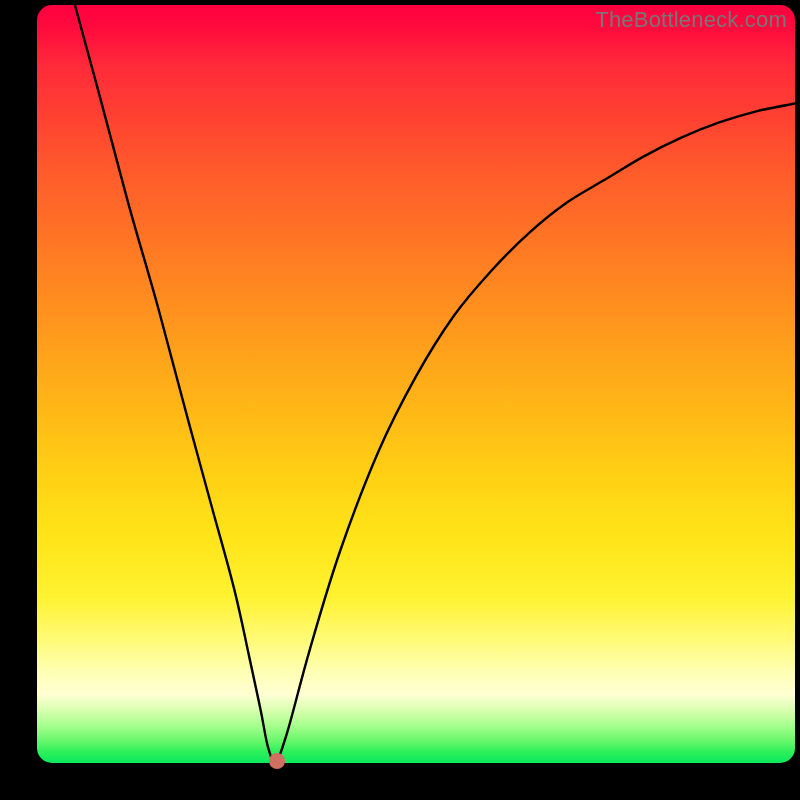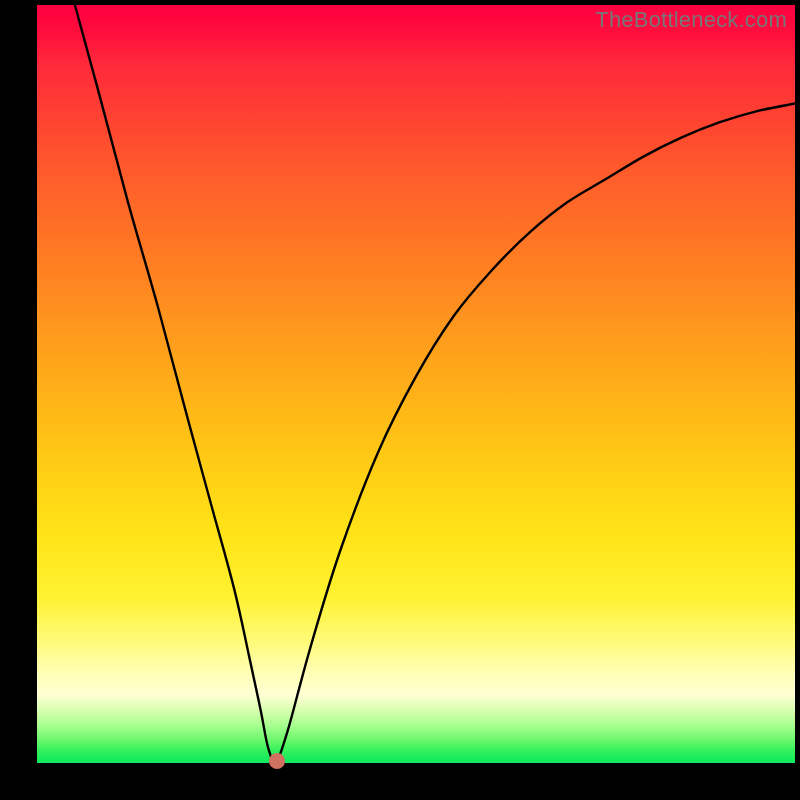--- a/index.html
+++ b/index.html
@@ -37,20 +37,21 @@
       #fff230 78%,
       #fffb7a 84%,
       #ffffb4 88%,
       #ffffd4 91%,
       #d9ffb0 93%,
       #a8ff8f 95%,
       #6bf76c 97%,
       #2ef05a 98.5%,
       #0be95f 100%
     );
+    border-radius: 15px;
   }
   .watermark {
     position: absolute;
     top: 2px;
     right: 8px;
     color: #777;
     font-size: 22px;
     font-weight: 500;
     letter-spacing: 0.2px;
     user-select: none;

